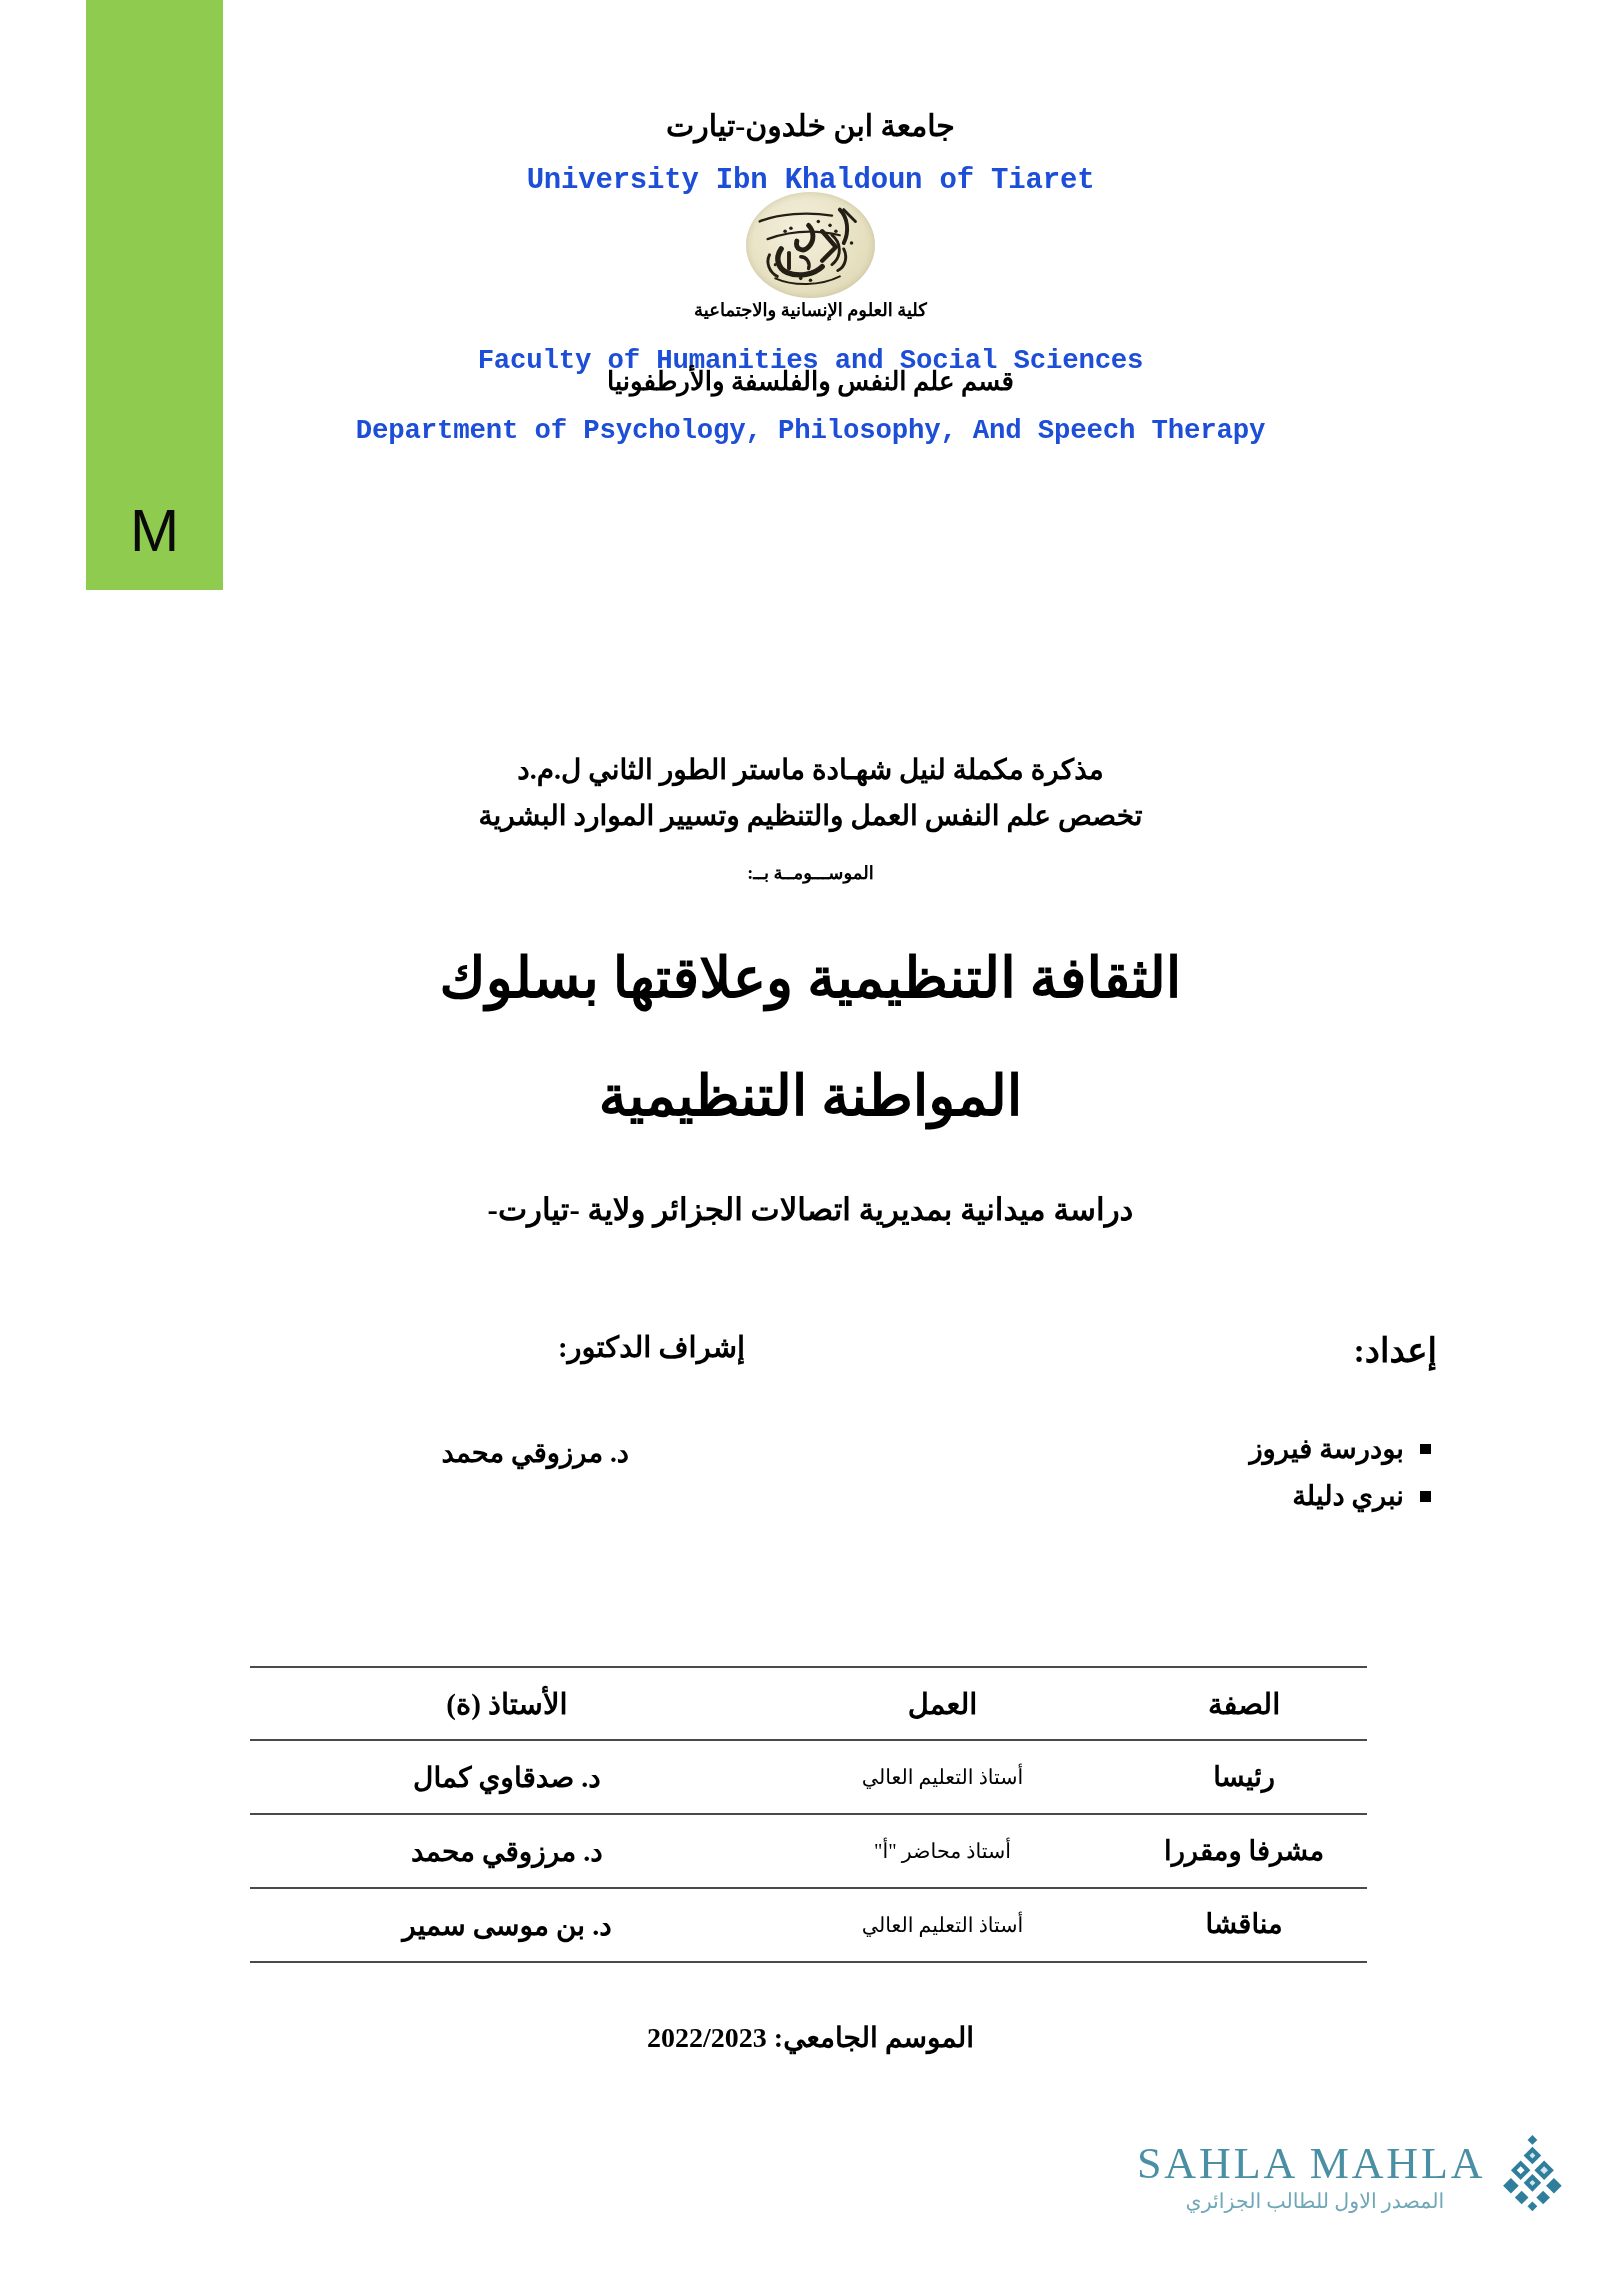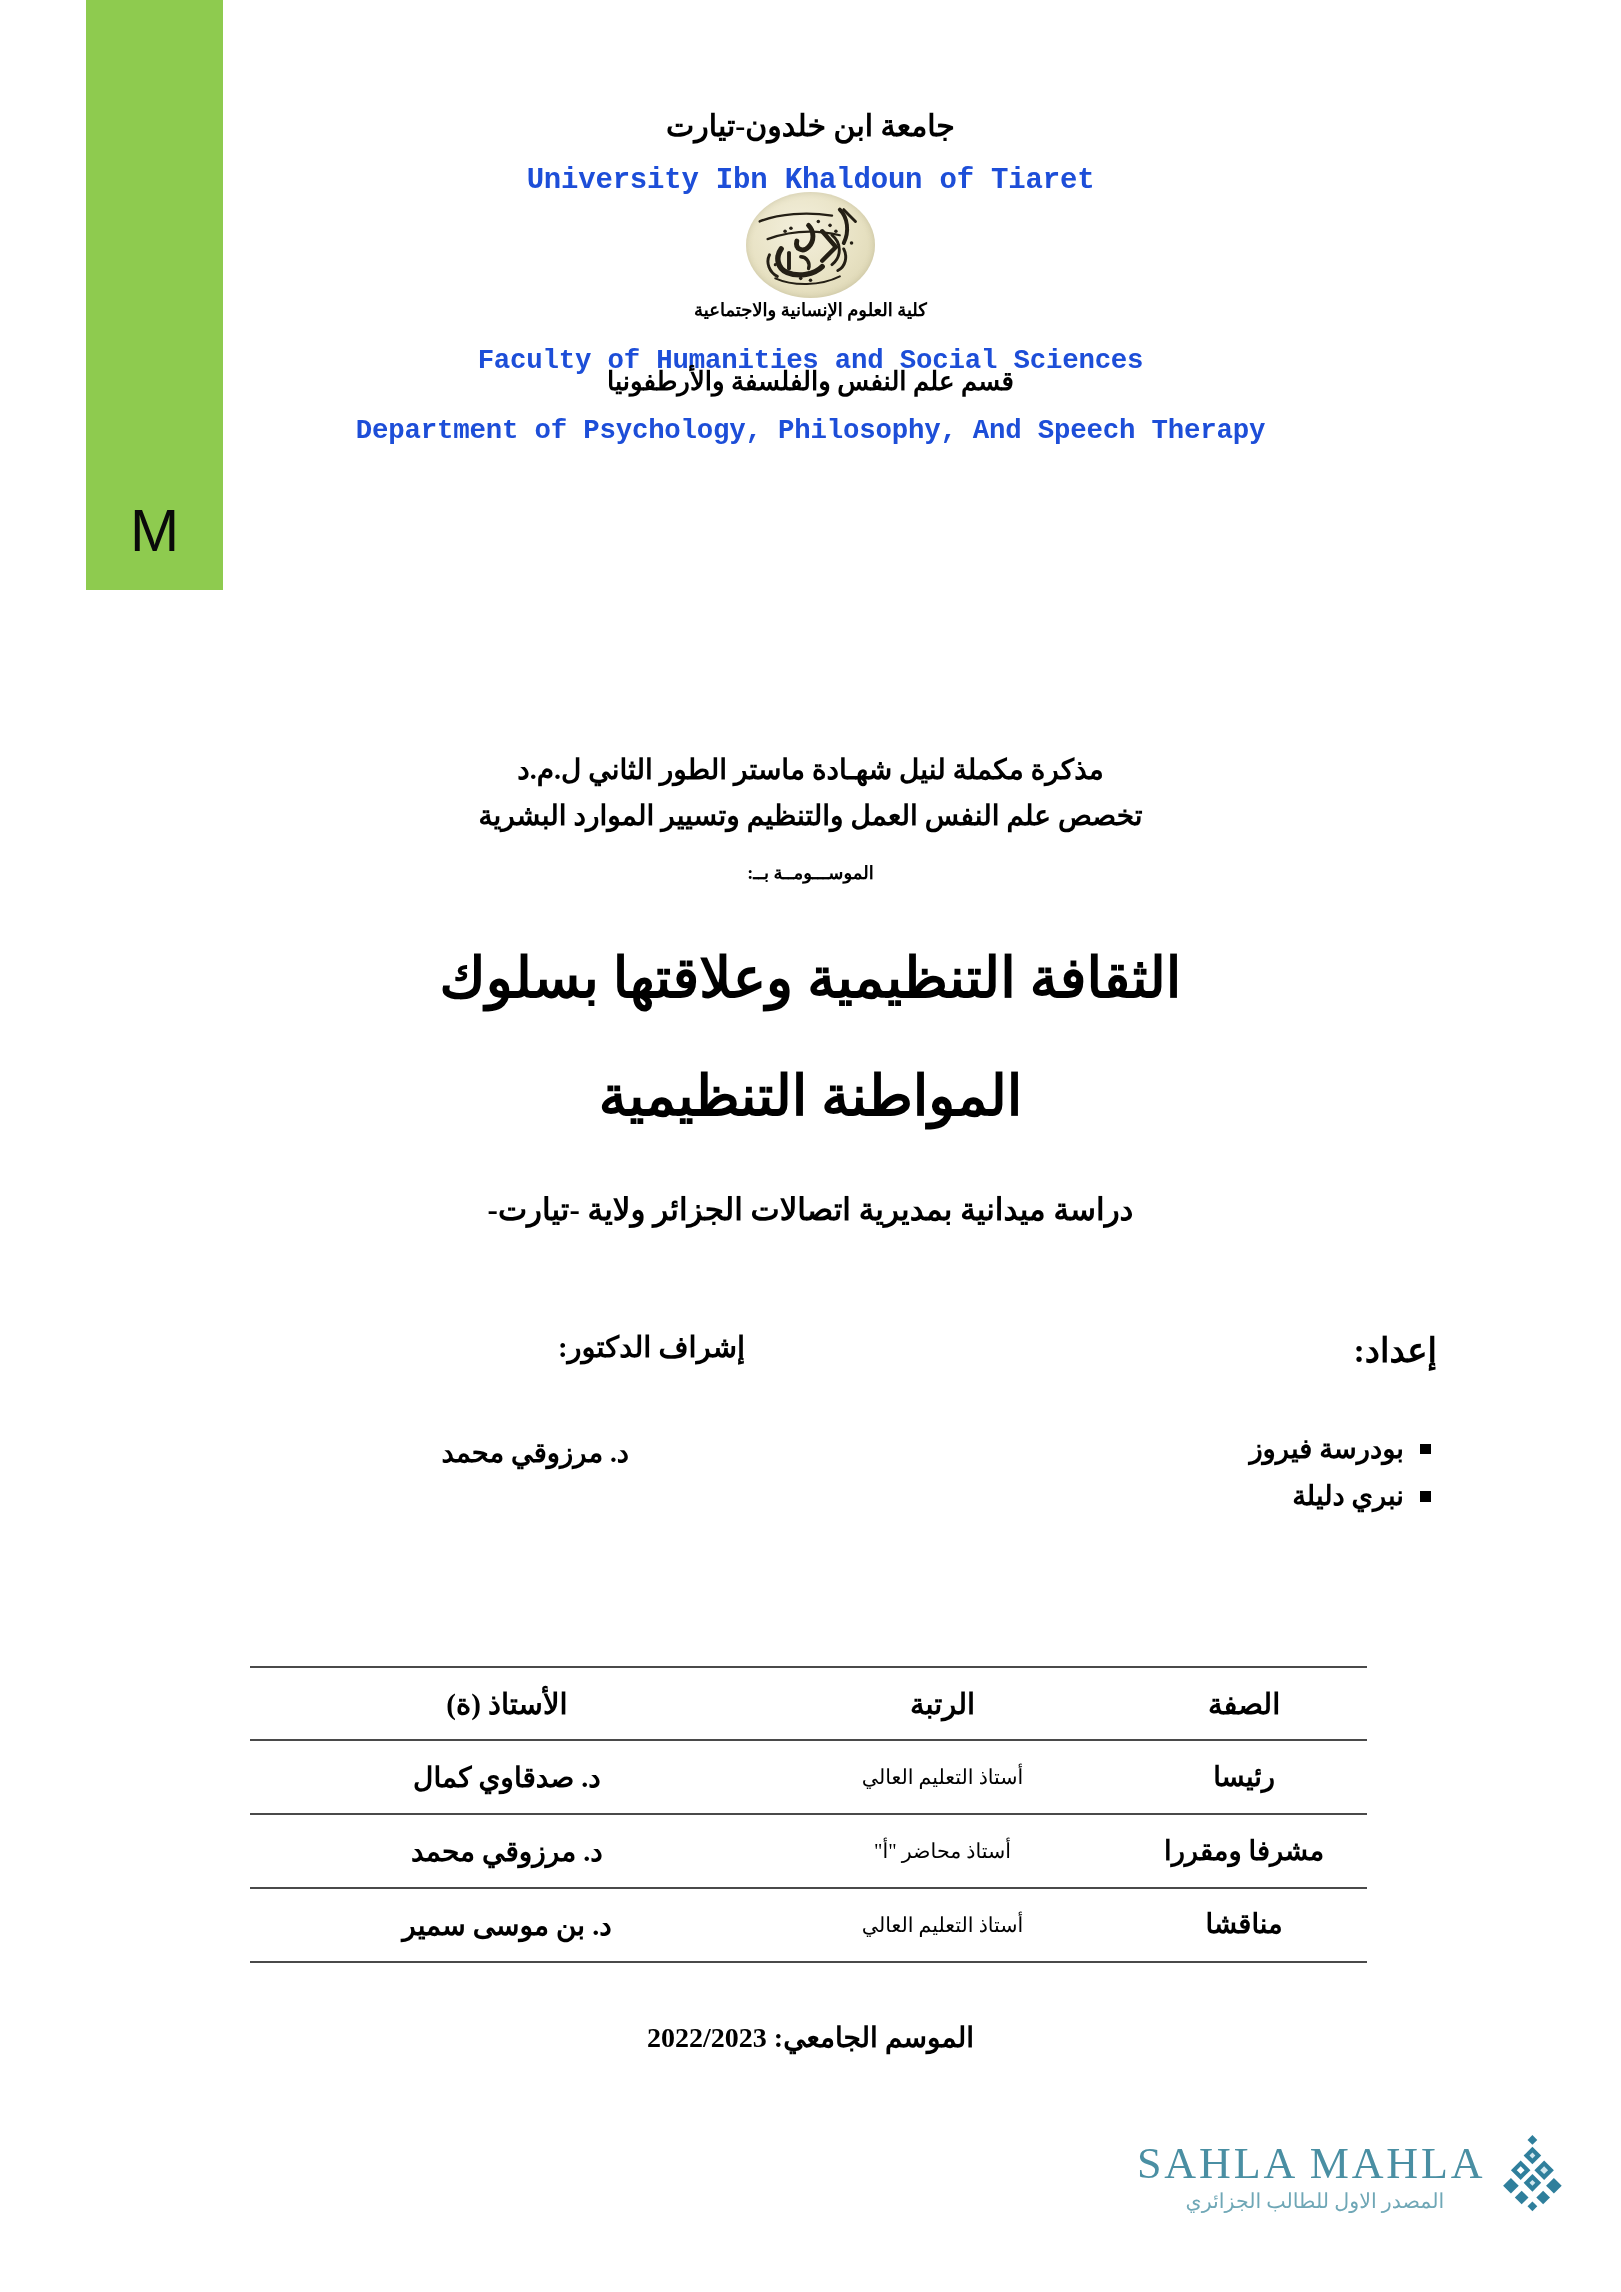--- a/index.html
+++ b/index.html
@@ -306,21 +306,21 @@
     <li>نبري دليلة</li>
   </ul>
 
   <div class="supervisor-name ar">د.  مرزوقي محمد</div>
 
 
   <table class="jury-table">
     <thead>
       <tr>
         <th class="col-role">الصفة</th>
-        <th class="col-rank">الرتبة</th>
+        <th class="col-rank">العمل</th>
         <th class="col-name">الأستاذ (ة)</th>
       </tr>
     </thead>
     <tbody>
       <tr class="row-0">
         <td class="col-role">رئيسا</td>
         <td class="col-rank">أستاذ التعليم العالي</td>
         <td class="col-name">د. صدقاوي كمال</td>
       </tr>
       <tr class="row-1">

